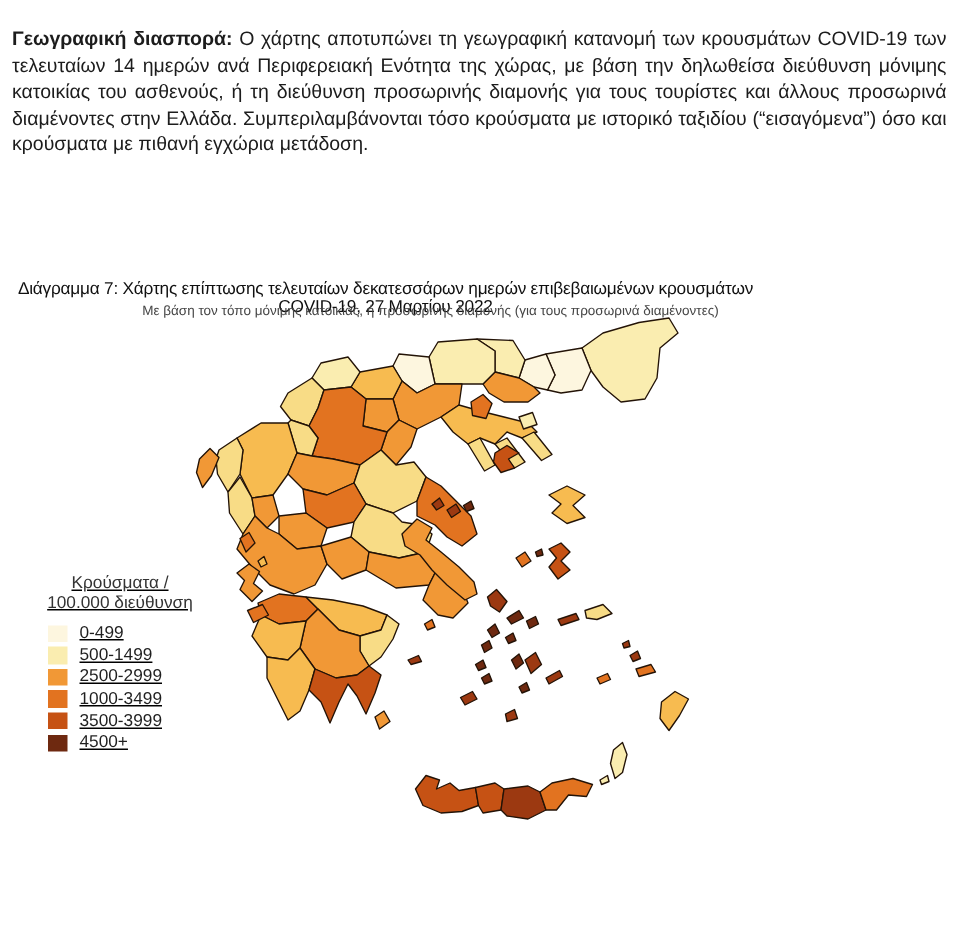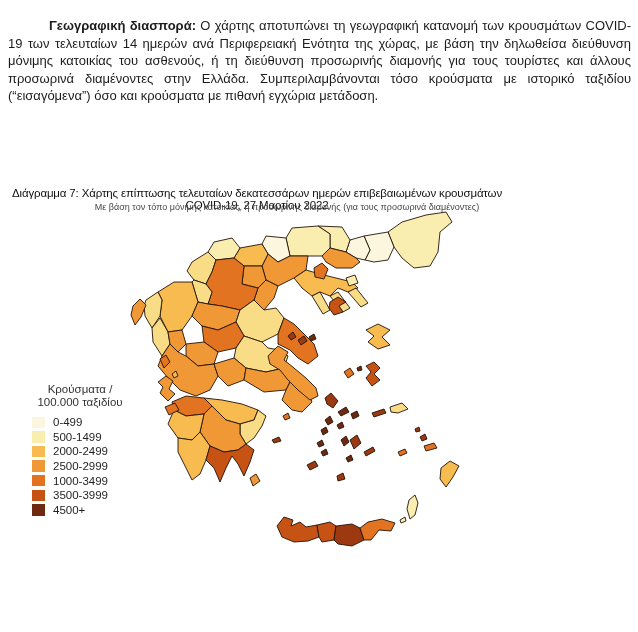--- a/index.html
+++ b/index.html
@@ -4,32 +4,32 @@
 <style>
   html,body{margin:0;padding:0;}
   body{
     width:638px;height:632px;position:relative;overflow:hidden;
     background:#ffffff;font-family:"Liberation Sans",sans-serif;
   }
   .intro{
     position:absolute;left:8px;top:4px;width:623px;
     font-size:13px;line-height:17.6px;text-align:justify;color:#1c1c1c;
   }
-  .intro .lead{font-weight:bold;margin-left:41px;}
+  .intro .lead{font-weight:bold;}
   .fig-title{
     position:absolute;left:0;top:187px;width:514px;text-align:center;
     font-weight:normal;font-size:11.5px;letter-spacing:-0.15px;color:#101010;
   }
   .fig-sub{
     position:absolute;left:0;top:202px;width:574px;text-align:center;
     font-size:9px;color:#454545;
   }
   svg.map{position:absolute;left:0;top:0;width:638px;height:632px;}
   svg.map polygon{stroke:#231307;stroke-width:0.9;stroke-linejoin:round;}
-  .legend{position:absolute;left:14px;top:383px;width:132px;}
+  .legend{position:absolute;left:14px;top:383px;width:132px;text-decoration:underline;}
   .legend-title{
     text-align:center;font-size:11.5px;line-height:13px;color:#333;margin-bottom:6px;
   }
   .legend-row{display:flex;align-items:center;height:14.6px;padding-left:18px;}
   .swatch{width:13px;height:11.5px;margin-right:8px;flex:0 0 13px;}
   .legend-label{font-size:11.5px;color:#1f1f1f;white-space:nowrap;}
 </style>
 </head>
 <body>
 
@@ -126,34 +126,30 @@
         <polygon points="277,526 284,517 293,520 291,526 300,522 306,527 317,525 319,537 308,541 294,542 282,537" fill="#C65214"></polygon>
         <polygon points="317,525 330,522 336,526 334,540 322,542 319,537" fill="#C65214"></polygon>
         <polygon points="336,526 352,524 360,528 364,540 352,546 338,544 334,540" fill="#9C3911"></polygon>
         <polygon points="360,528 368,522 382,519 395,523 391,531 379,530 371,540 364,540" fill="#E27320"></polygon>
       </g>
   </svg>
 
   <div class="legend">
     <div class="legend-title">
       <div>Κρούσματα /</div>
-      <div>100.000 ταξιδίου</div>
+      <div>100.000 διεύθυνση</div>
     </div>
     <div>
         <div class="legend-row">
           <span class="swatch" style="background: rgb(253, 246, 223);"></span>
           <span class="legend-label">0-499</span>
         </div>
         <div class="legend-row">
           <span class="swatch" style="background: rgb(250, 237, 176);"></span>
           <span class="legend-label">500-1499</span>
-        </div>
-        <div class="legend-row">
-          <span class="swatch" style="background: rgb(247, 187, 80);"></span>
-          <span class="legend-label">2000-2499</span>
         </div>
         <div class="legend-row">
           <span class="swatch" style="background: rgb(241, 152, 54);"></span>
           <span class="legend-label">2500-2999</span>
         </div>
         <div class="legend-row">
           <span class="swatch" style="background: rgb(226, 115, 32);"></span>
           <span class="legend-label">1000-3499</span>
         </div>
         <div class="legend-row">

